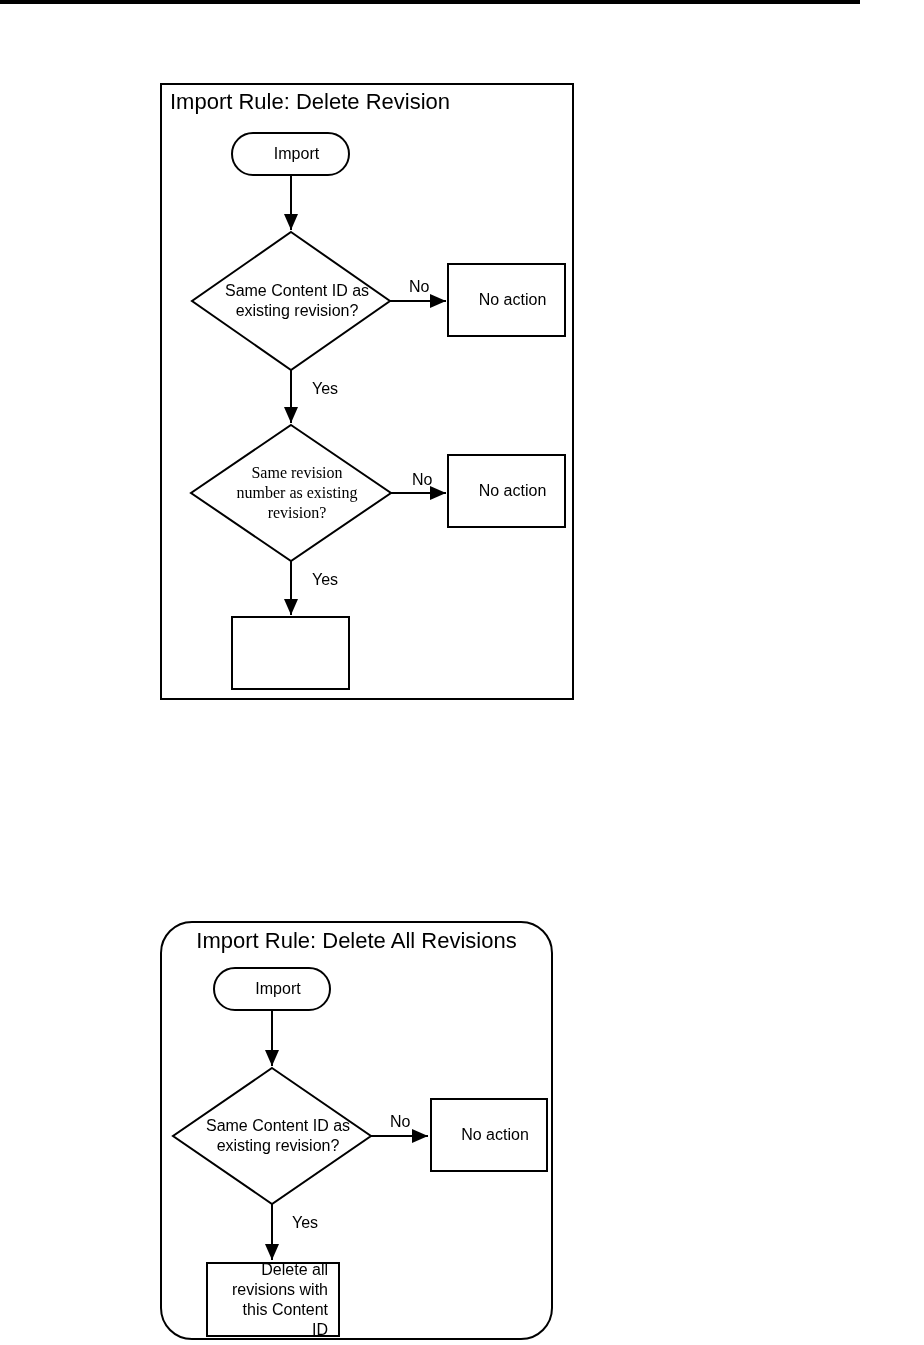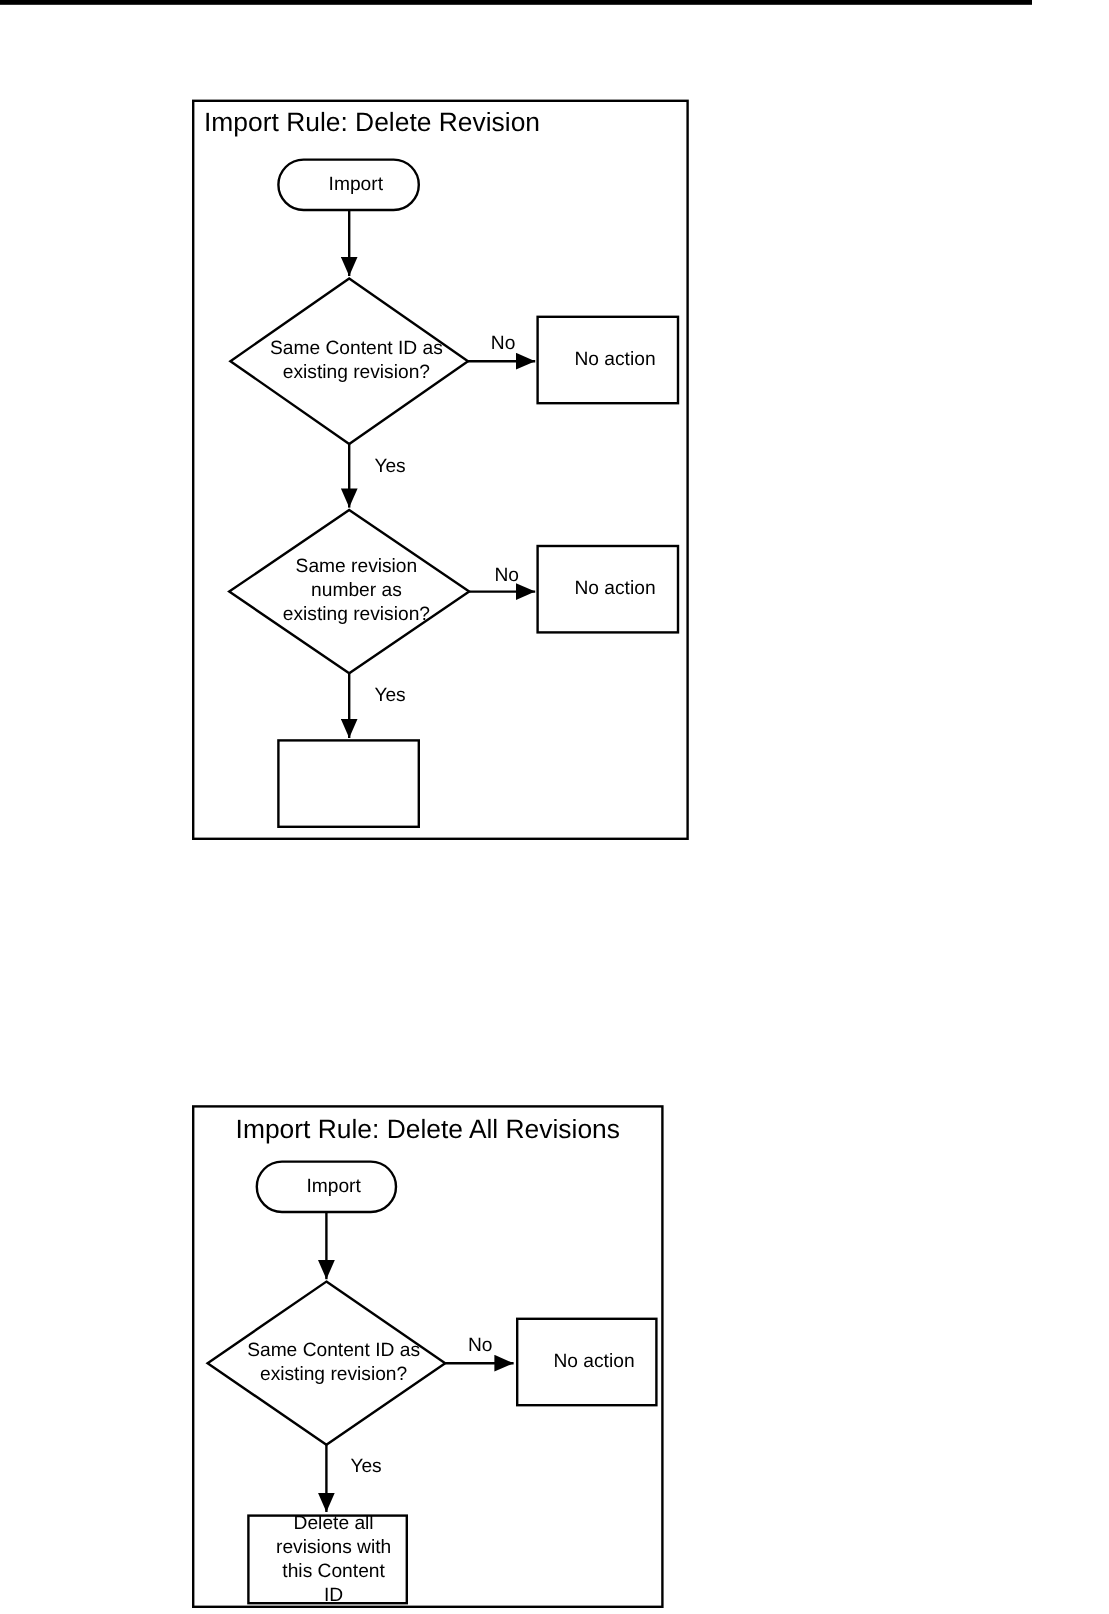--- a/index.html
+++ b/index.html
@@ -6,50 +6,50 @@
   html,body { background:#ffffff; }
   body {
     width:924px; height:1345px; position:relative; overflow:hidden;
     font-family:"Liberation Sans", sans-serif; color:#000000;
   }
   .top-rule { position:absolute; left:0; top:0; width:860px; height:4px; background:#000000; }
   .chart {
     position:absolute; border:2px solid #000000; background:#ffffff;
   }
   #chart1 { left:160px; top:83px;  width:414px; height:617px; }
-  #chart2 { left:160px; top:921px; width:393px; height:419px; }
+  #chart2 { left:160px; top:921px; width:393px; height:419px;border-radius:32px; }
   .chart svg { position:absolute; left:0; top:0; display:block; }
   .chart-title {
     position:absolute; font-size:22px; line-height:22px; white-space:nowrap;
   }
   #c1-title { left:8px; top:6px; }
   #c2-title { left:0; top:7px; width:100%; text-align:center; }
   .label {
     position:absolute; display:flex; align-items:center; justify-content:center;
     text-align:center; font-size:16px; line-height:20px;padding-left:12px;
   }
   .edge-label { justify-content:flex-start; text-align:right; }
   
   #c1-start { left:70px;  top:48px;  width:117px; height:42px; }
   #c1-q1    { left:44px;  top:186px; width:170px; height:60px; }
   #c1-no1   { left:235px; top:192px; width:40px;  height:20px; }
   #c1-na1   { left:286px; top:179px; width:117px; height:72px; }
   #c1-yes1  { left:138px; top:294px; width:46px;  height:20px; }
-  #c1-q2    { left:58px;  top:376px; width:142px; height:64px; }
+  #c1-q2    { left:58px;  top:376px; width:142px; height:64px;font-family:Liberation Serif, serif; }
   #c1-no2   { left:238px; top:385px; width:40px;  height:20px; }
   #c1-na2   { left:286px; top:370px; width:117px; height:72px; }
   #c1-yes2  { left:138px; top:485px; width:46px;  height:20px; }
   #c1-del   { left:89px;  top:532px; width:80px;  height:72px; }
   
   #c2-start { left:52px;  top:45px;  width:116px; height:42px; }
   #c2-q1    { left:25px;  top:183px; width:170px; height:60px; }
   #c2-no1   { left:216px; top:189px; width:40px;  height:20px; }
   #c2-na1   { left:269px; top:176px; width:116px; height:72px; }
   #c2-yes1  { left:118px; top:290px; width:46px;  height:20px; }
-  #c2-del   { left:54px;  top:340px; width:112px; height:73px; }
+  #c2-del   { left:54px;  top:340px; width:112px; height:73px;text-align:right; }
 </style>
 </head>
 <body>
 
 <div class="top-rule"></div>
 
 <div id="chart1" class="chart">
   <svg width="410" height="613" viewBox="0 0 410 613">
     <defs>
       <marker id="ah1" markerUnits="userSpaceOnUse" markerWidth="18" markerHeight="14" refX="16" refY="7" orient="auto">

